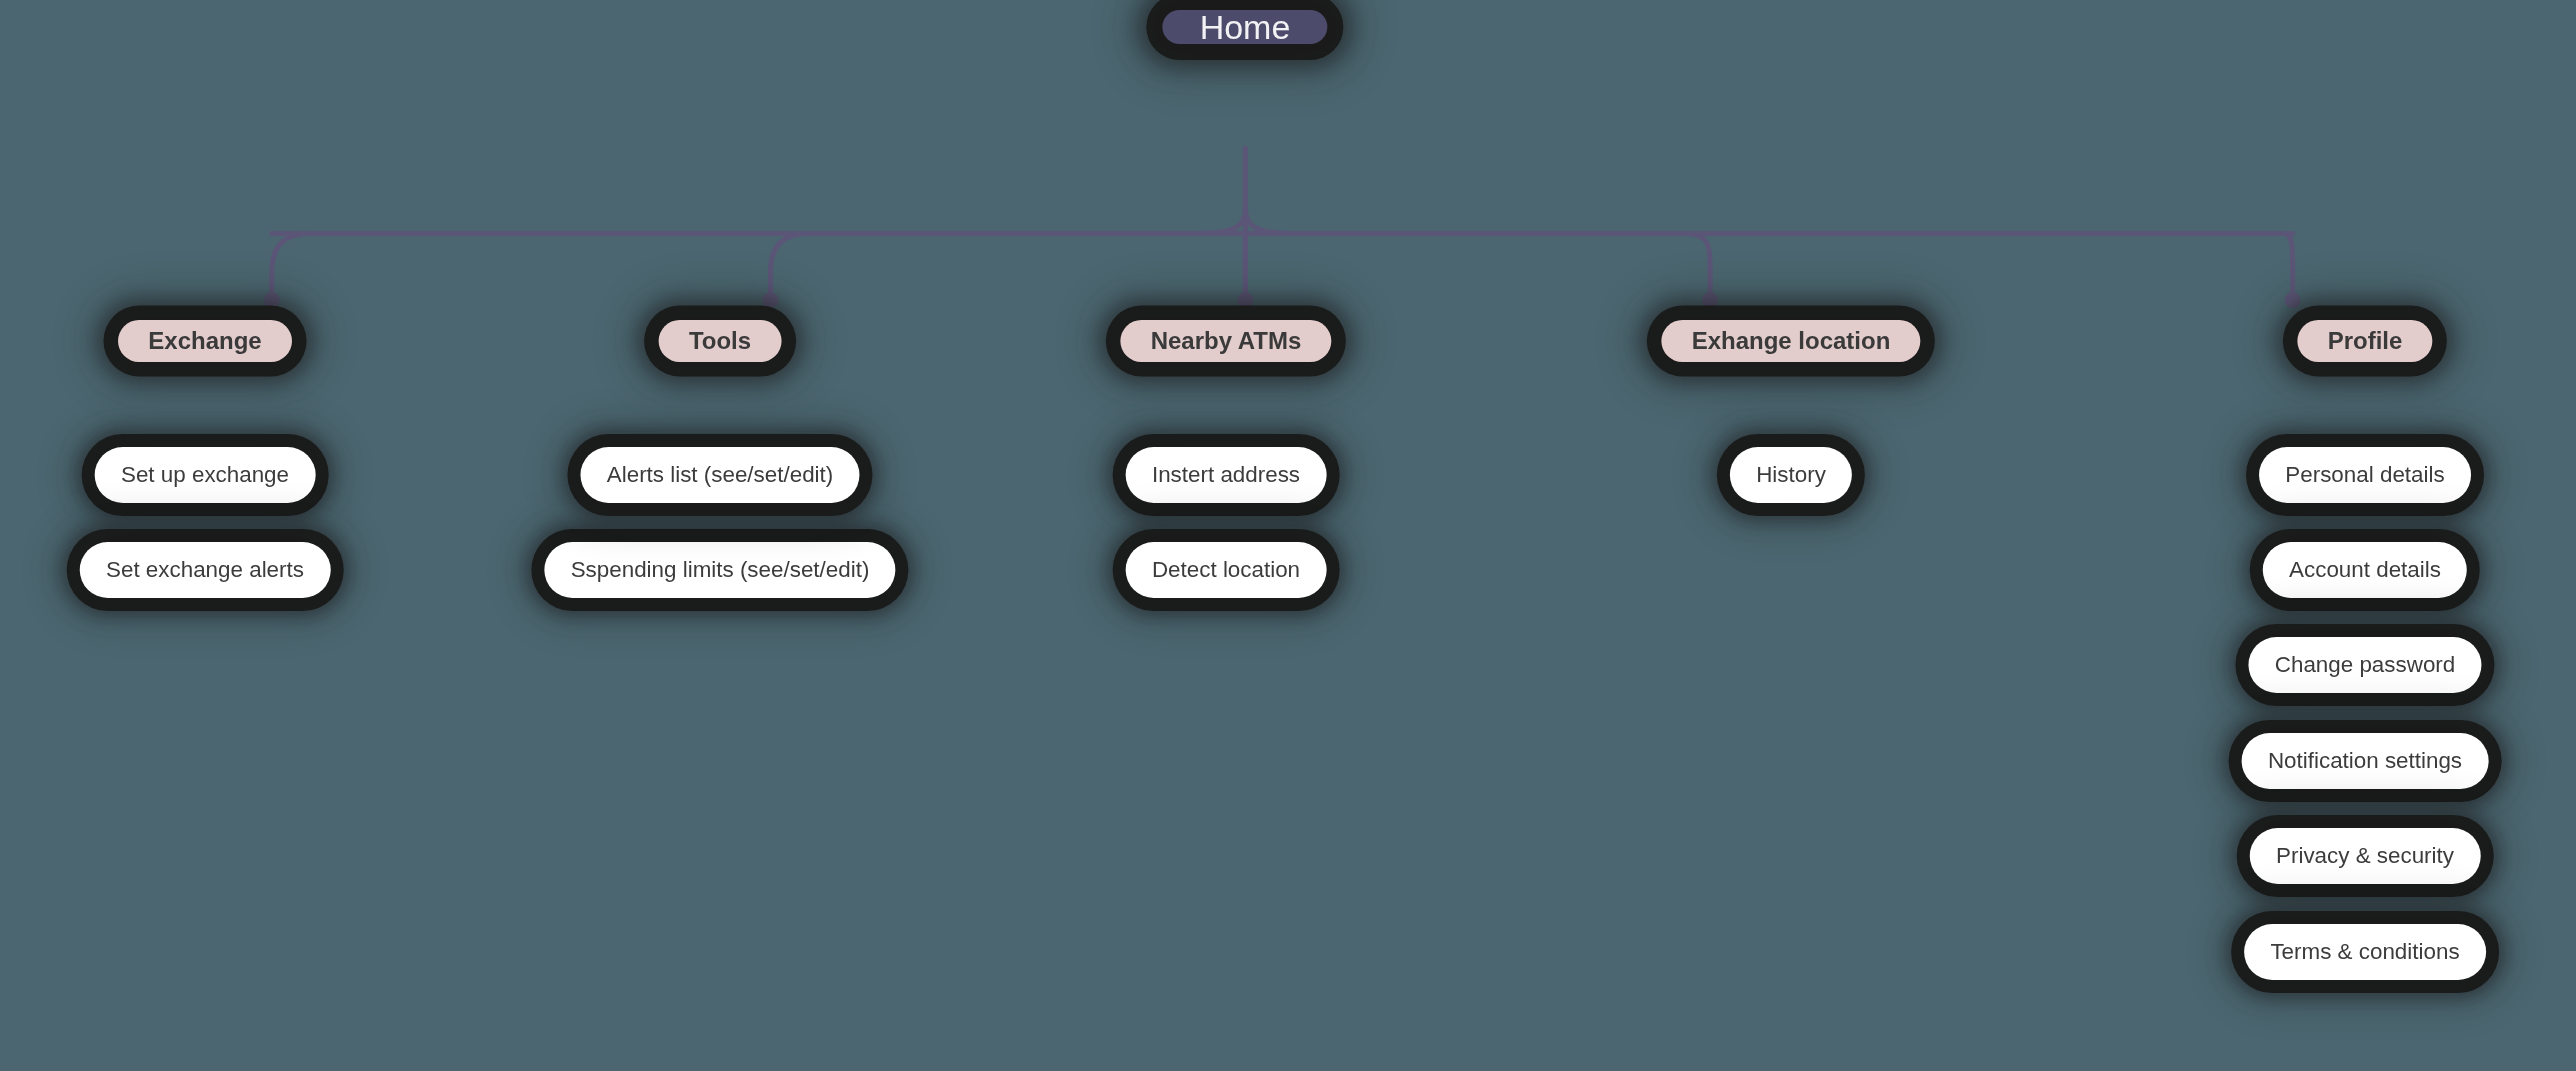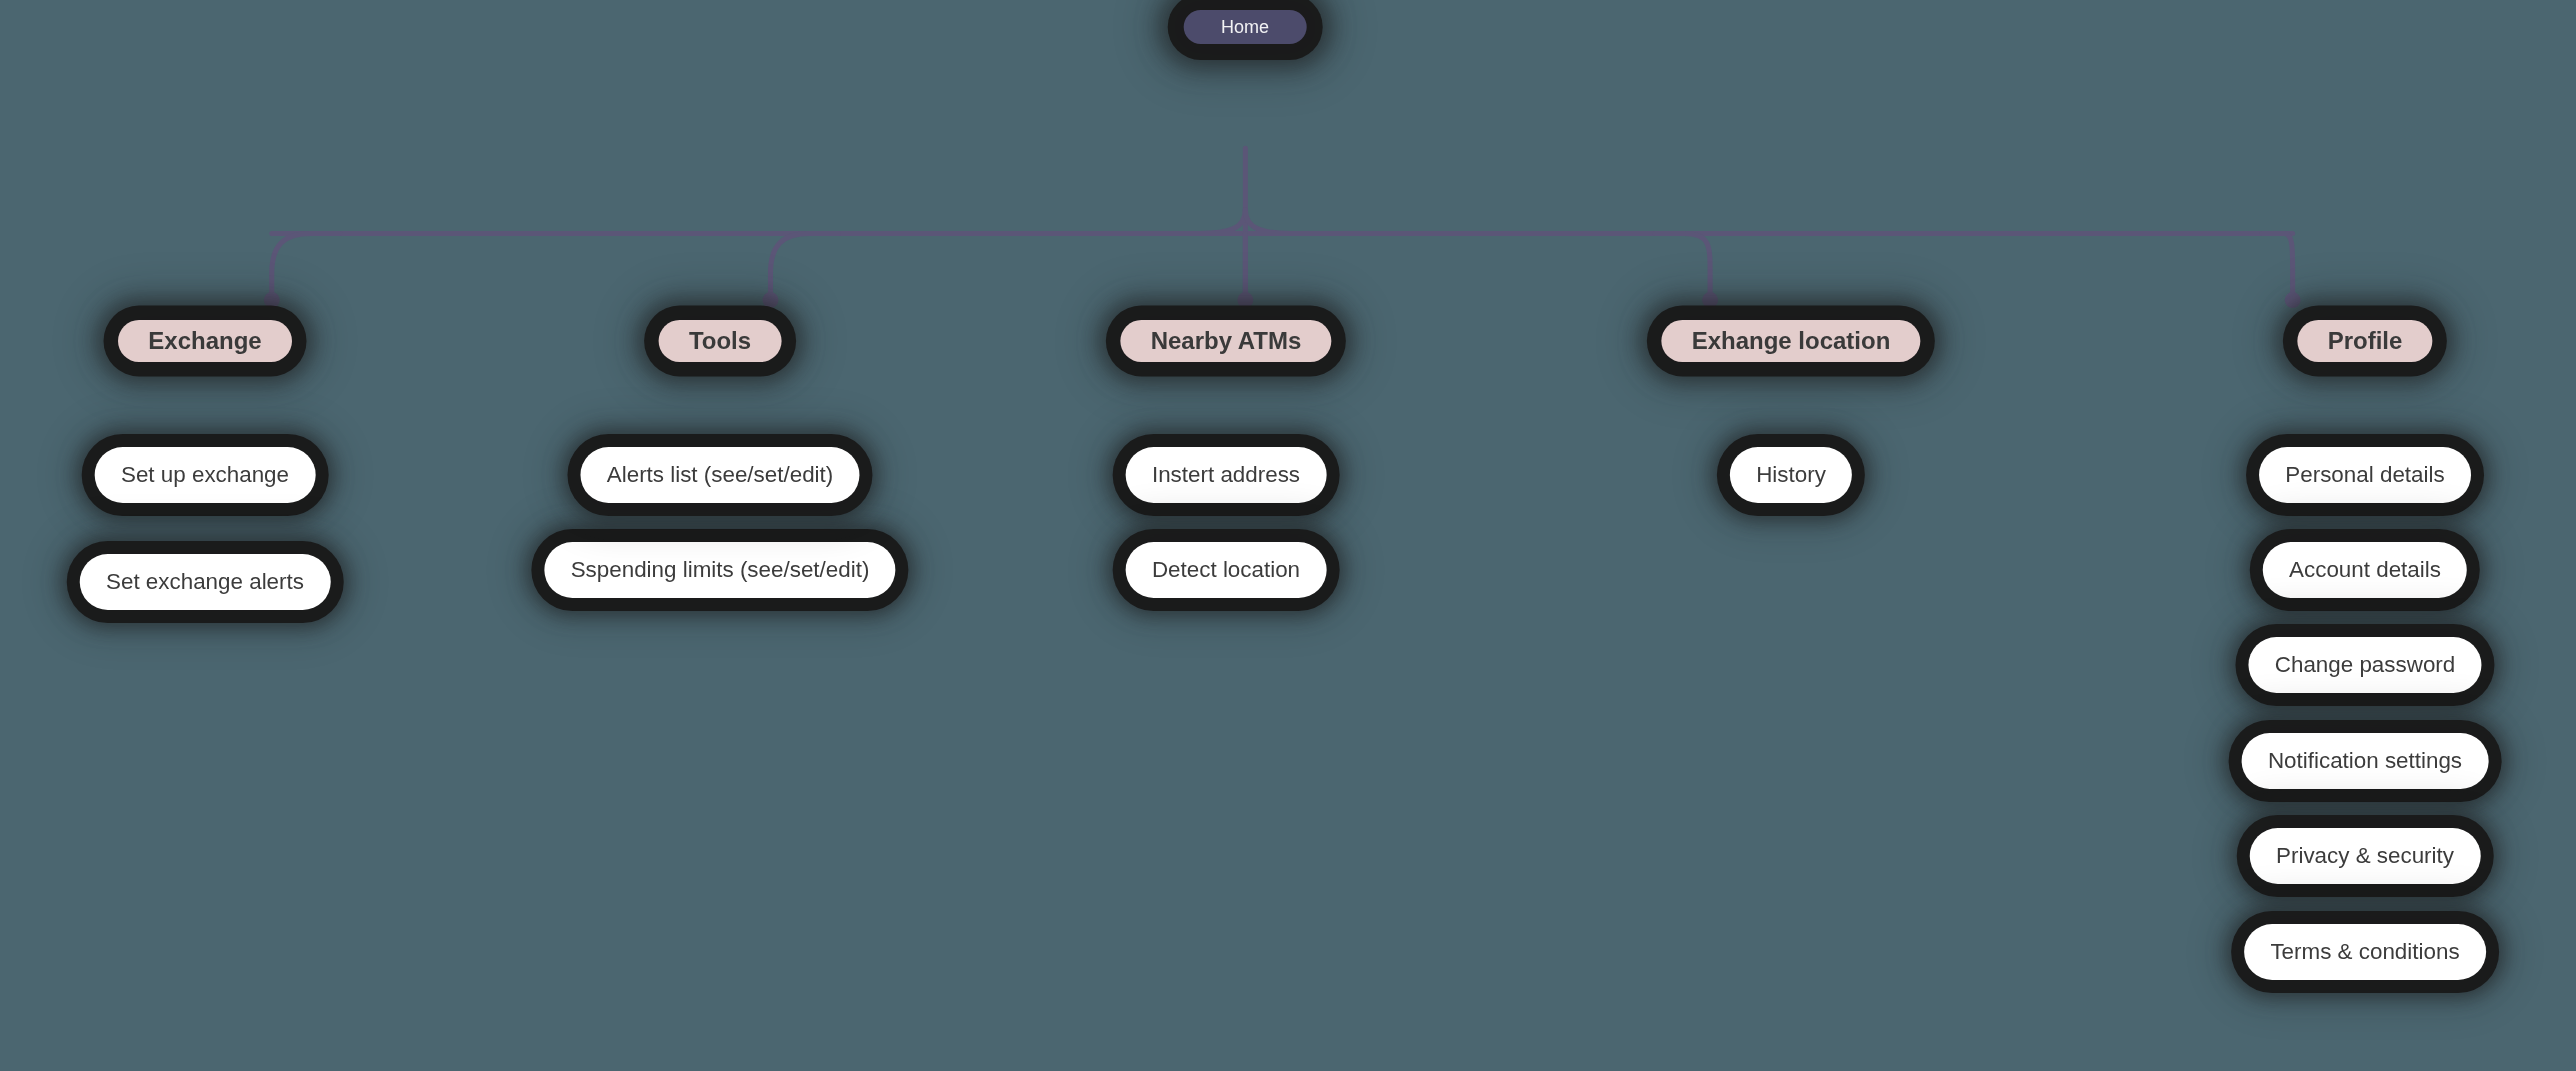--- a/index.html
+++ b/index.html
@@ -53,21 +53,21 @@
     line-height: 1;
     padding: 0 4.3px;
   }
 
   
   .node.root {
     background: #4c4b6b;
     color: #f2f2f4;
     height: 30px;
     padding: 17px 33px;
-    font-size: 18px;
+    font-size: 34px;
     font-weight: 400;
     box-shadow:
       0 0 0 16px rgba(26,26,26,0.97),
       0 0 22px 24.6px rgba(26,26,26,0.55),
       0 0 43px 32px rgba(26,26,26,0.20);
   }
 
   
   .node.category {
     background: #e3cdcc;
@@ -133,21 +133,21 @@
   <div class="node root" style="left: 1245px; top: 10px; background: rgb(76, 75, 107); color: rgb(242, 242, 244);">
     <span class="node-label">Home</span>
   </div>
 
   <div class="node category" style="left: 205px; top: 320px; background: rgb(227, 205, 204); color: rgb(58, 58, 58);">
     <span class="node-label">Exchange</span>
   </div>
   <div class="node leaf" style="left: 205px; top: 447px; background: rgb(255, 255, 255); color: rgb(60, 60, 60);">
     <span class="node-label">Set up exchange</span>
   </div>
-  <div class="node leaf" style="left: 205px; top: 542px; background: rgb(255, 255, 255); color: rgb(60, 60, 60); margin-top: 12px;">
+  <div class="node leaf" style="left: 205px; top: 542px; background: rgb(255, 255, 255); color: rgb(60, 60, 60);">
     <span class="node-label">Set exchange alerts</span>
   </div>
 
   <div class="node category" style="left: 720px; top: 320px; background: rgb(227, 205, 204); color: rgb(58, 58, 58);">
     <span class="node-label">Tools</span>
   </div>
   <div class="node leaf" style="left: 720px; top: 542px; background: rgb(255, 255, 255); color: rgb(60, 60, 60);">
     <span class="node-label">Sspending limits (see/set/edit)</span>
   </div>
   <div class="node leaf" style="left: 720px; top: 447px; background: rgb(255, 255, 255); color: rgb(60, 60, 60);">

